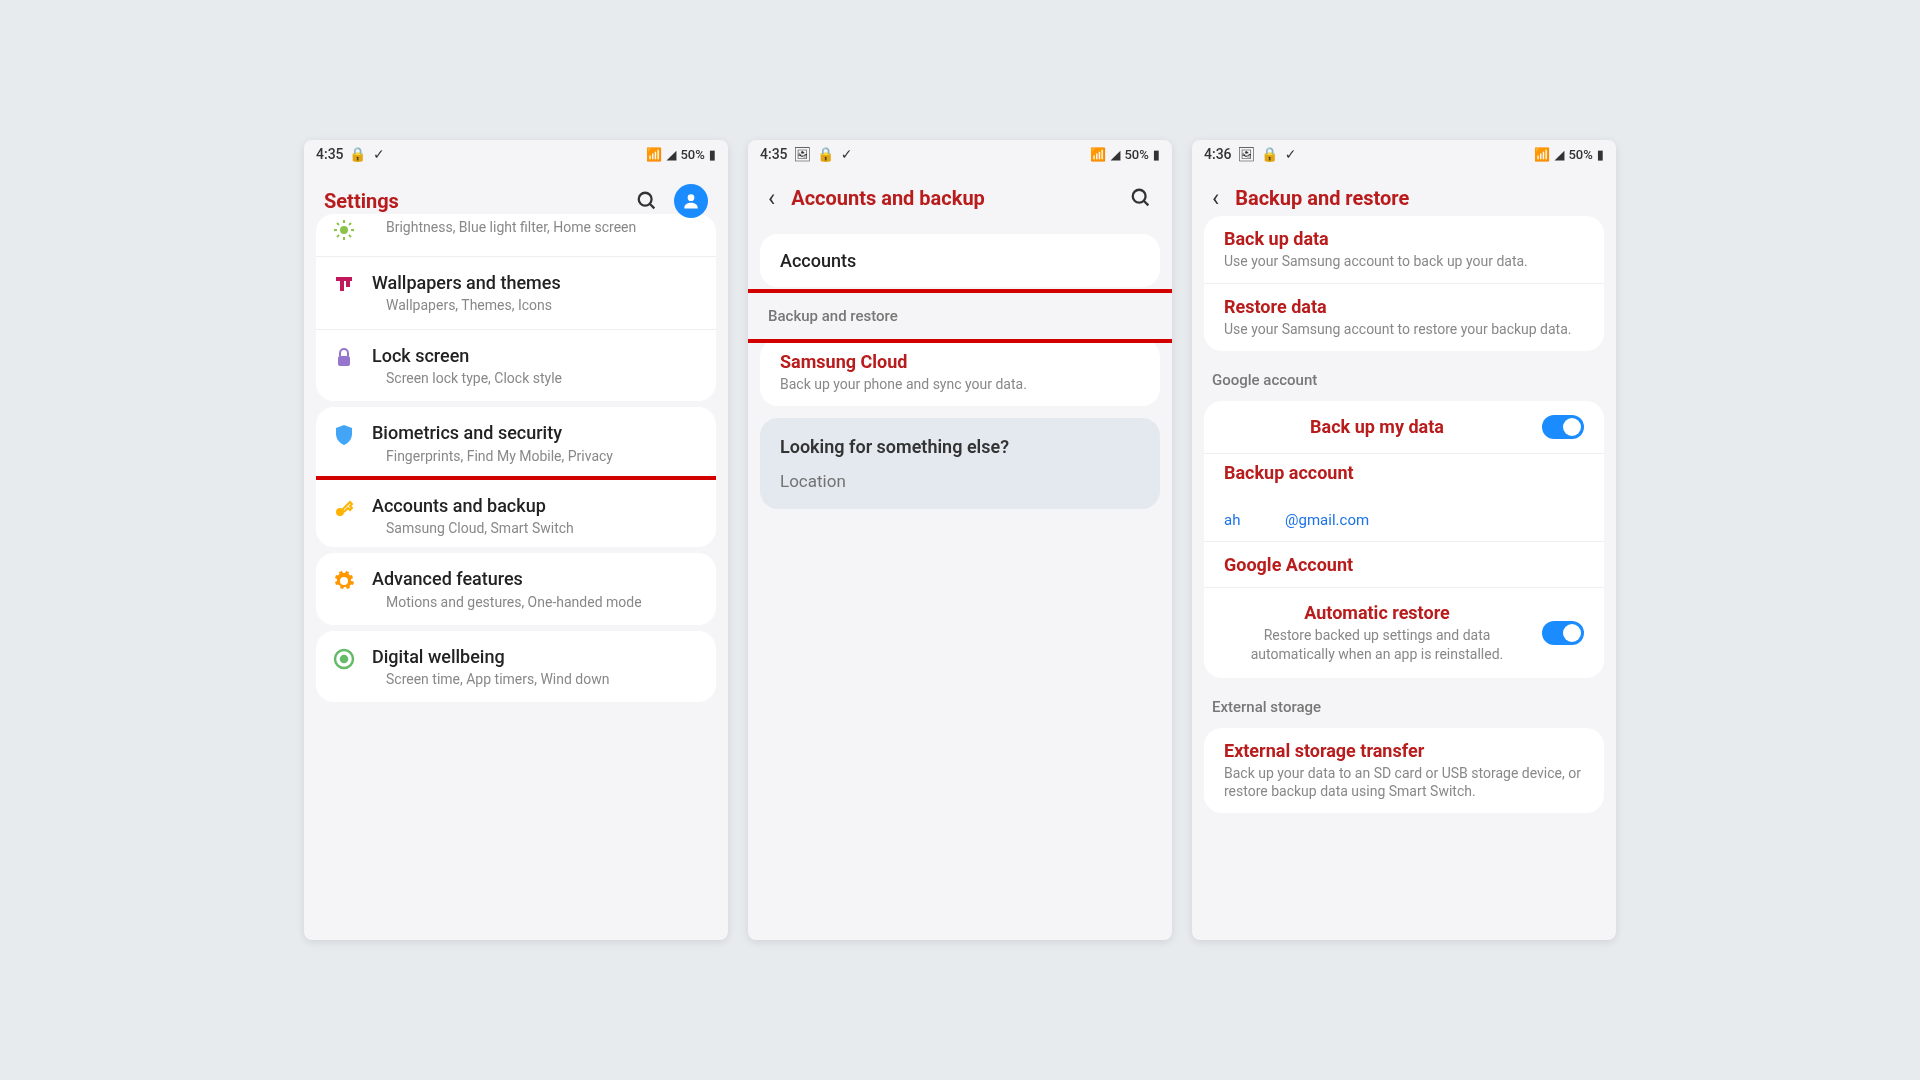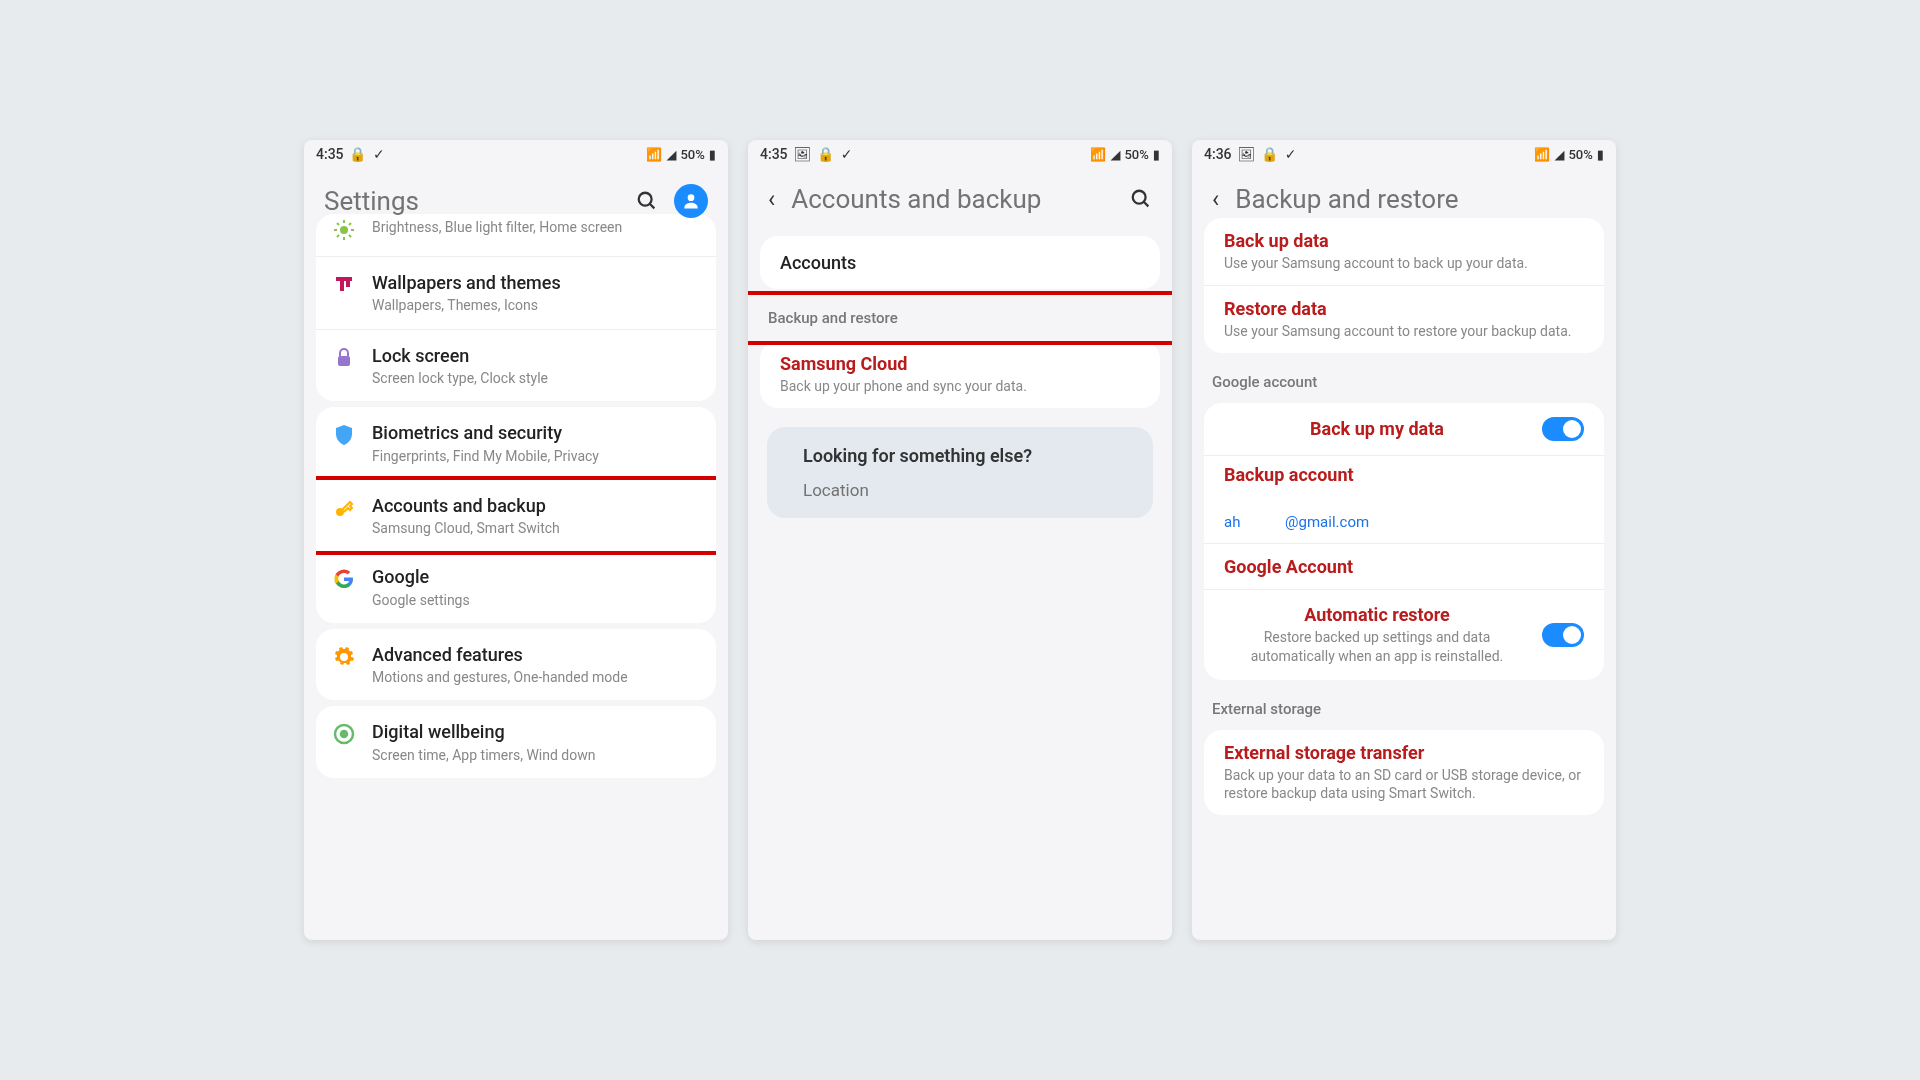--- a/index.html
+++ b/index.html
@@ -40,23 +40,23 @@
   align-items: center;
   padding: 16px 20px;
   gap: 16px;
 }
 .back-btn {
   font-size: 24px;
   color: #333;
   cursor: pointer;
 }
 .header-title {
-  font-size: 26px;
-  font-weight: 400;
-  color: #737373;
+  font-size: 20px;
+  font-weight: 700;
+  color: #b91c1c;
   flex: 1;
 }
 .search-icon {
   width: 22px;
   height: 22px;
   color: #333;
 }
 .avatar {
   width: 34px;
   height: 34px;
@@ -91,20 +91,21 @@
   font-size: 18px;
   font-weight: 500;
   color: #222;
   line-height: 1.3;
 }
 .item-sub {
   font-size: 14px;
   color: #888;
   margin-top: 2px;
   line-height: 1.3;
+  margin-left: 14px;
 }
 .highlight {
   border: 4px solid #d30000;
   margin: -4px;
   position: relative;
   z-index: 2;
 }
 .simple-item {
   padding: 16px 20px;
   font-size: 18px;
@@ -113,22 +114,22 @@
 }
 .section-header {
   padding: 14px 20px 6px;
   font-size: 15px;
   color: #777;
   font-weight: 500;
 }
 .looking-section {
   background: #e3e9ef;
   border-radius: 18px;
-  margin: 19px;
-  padding: 18px 36px;
+  margin: 12px;
+  padding: 18px 20px;
 }
 .looking-title {
   font-size: 18px;
   font-weight: 600;
   color: #333;
   margin-bottom: 14px;
 }
 .looking-link {
   font-size: 17px;
   font-weight: 400;
@@ -275,34 +276,20 @@
         <svg viewBox="0 0 24 24" fill="#ffb300">
             <circle cx="8" cy="16" r="4"></circle>
             <path d="M10 14l8-8 2 2-2 2 2 2-2 2-2-2-4 4" stroke="#ffb300" stroke-width="2" fill="none"></path>
           </svg>
       </div>
       <div class="item-content">
         <div class="item-title">Accounts and backup</div>
         <div class="item-sub">Samsung Cloud, Smart Switch</div>
       </div>
     </div>
-    <div class="item">
-      <div class="item-icon">
-        <svg viewBox="0 0 24 24">
-            <path fill="#4285F4" d="M21 12.2c0-.6-.1-1.2-.2-1.8H12v3.5h5c-.2 1.1-.9 2.1-1.9 2.7v2.2h3c1.8-1.6 2.9-4 2.9-6.6z"></path>
-            <path fill="#34A853" d="M12 21c2.6 0 4.7-.8 6.3-2.3l-3-2.2c-.8.6-1.9.9-3.3.9-2.5 0-4.6-1.7-5.4-4H3.5v2.3C5.1 18.8 8.3 21 12 21z"></path>
-            <path fill="#FBBC05" d="M6.6 13.4c-.2-.6-.3-1.2-.3-1.9s.1-1.3.3-1.9V7.3H3.5C2.8 8.7 2.4 10.3 2.4 12s.4 3.3 1.1 4.7l3.1-2.3z"></path>
-            <path fill="#EA4335" d="M12 6.1c1.4 0 2.6.5 3.6 1.4l2.7-2.6C16.7 3.4 14.6 2.5 12 2.5 8.3 2.5 5.1 4.7 3.5 7.3l3.1 2.3c.8-2.3 2.9-3.5 5.4-3.5z"></path>
-          </svg>
-      </div>
-      <div class="item-content">
-        <div class="item-title">Google</div>
-        <div class="item-sub">Google settings</div>
-      </div>
-    </div>
   </div>
 
   <div class="section">
     <div class="item">
       <div class="item-icon">
         <svg viewBox="0 0 24 24" fill="#ff9800">
             <path d="M12 8a4 4 0 100 8 4 4 0 000-8zm8 4l2 1-1 3-2-.5a8 8 0 01-1.5 1.5l.5 2-3 1-1-2h-2l-1 2-3-1 .5-2A8 8 0 016 15.5L4 16l-1-3 2-1v-2L3 9l1-3 2 .5A8 8 0 017.5 5L7 3l3-1 1 2h2l1-2 3 1-.5 2A8 8 0 0118 6.5l2-.5 1 3-2 1v2z"></path>
           </svg>
       </div>
       <div class="item-content">

